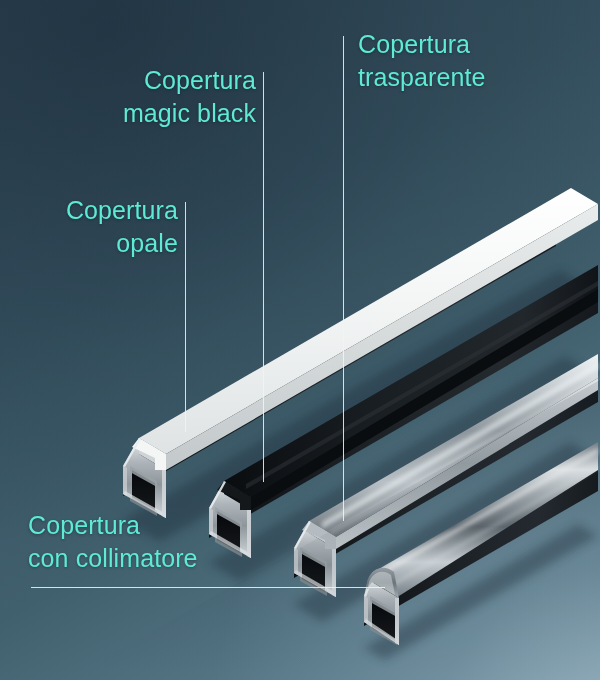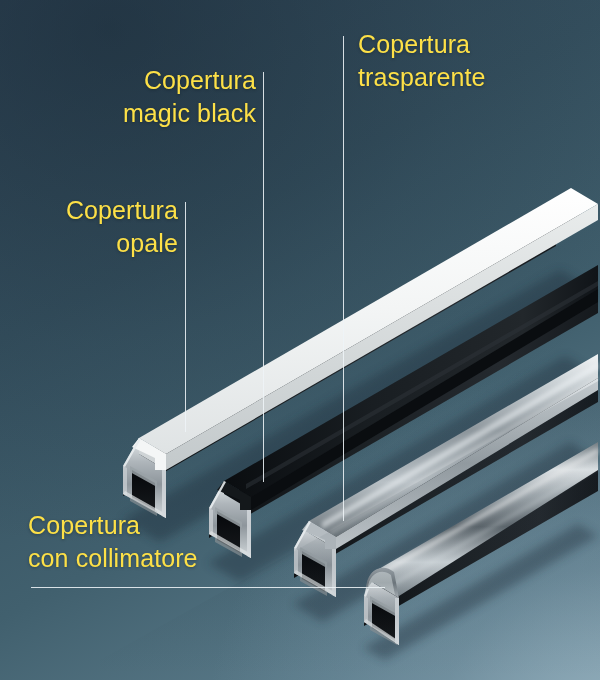--- a/index.html
+++ b/index.html
@@ -18,21 +18,21 @@
   }
   .bg-vig{position:absolute;inset:0;
       background:radial-gradient(140% 110% at 18% 4%, rgba(18,32,44,.45) 0%, rgba(18,32,44,.12) 42%, rgba(0,0,0,0) 70%);}
 
   
   .art{position:absolute;inset:0;}
   .art svg{position:absolute;left:0;top:0;}
 
   
   .label{
-    position:absolute;color:#fde047;font-weight:300;
+    position:absolute;color:#5eead4;font-weight:300;
     font-size:25px;line-height:1.30;letter-spacing:.1px;
     text-shadow:0 1px 3px rgba(10,20,28,.35);
     white-space:pre-line;
   }
   .label.r{text-align:right;}
   .label.l{text-align:left;}
 
   .leader{position:absolute;background:rgba(238,244,247,.88);}
   .leader.v{width:1px;}
   .leader.h{height:1px;}

